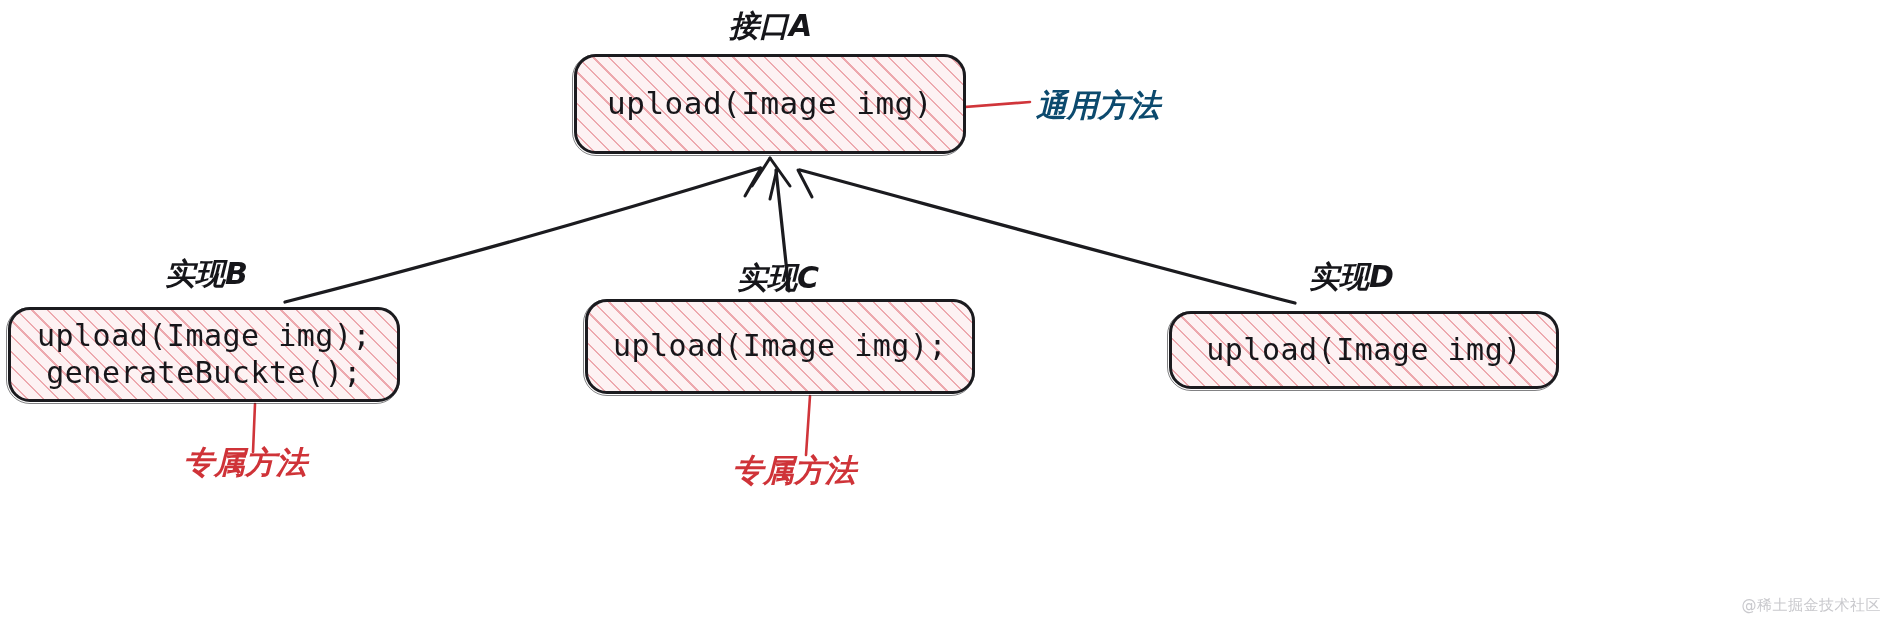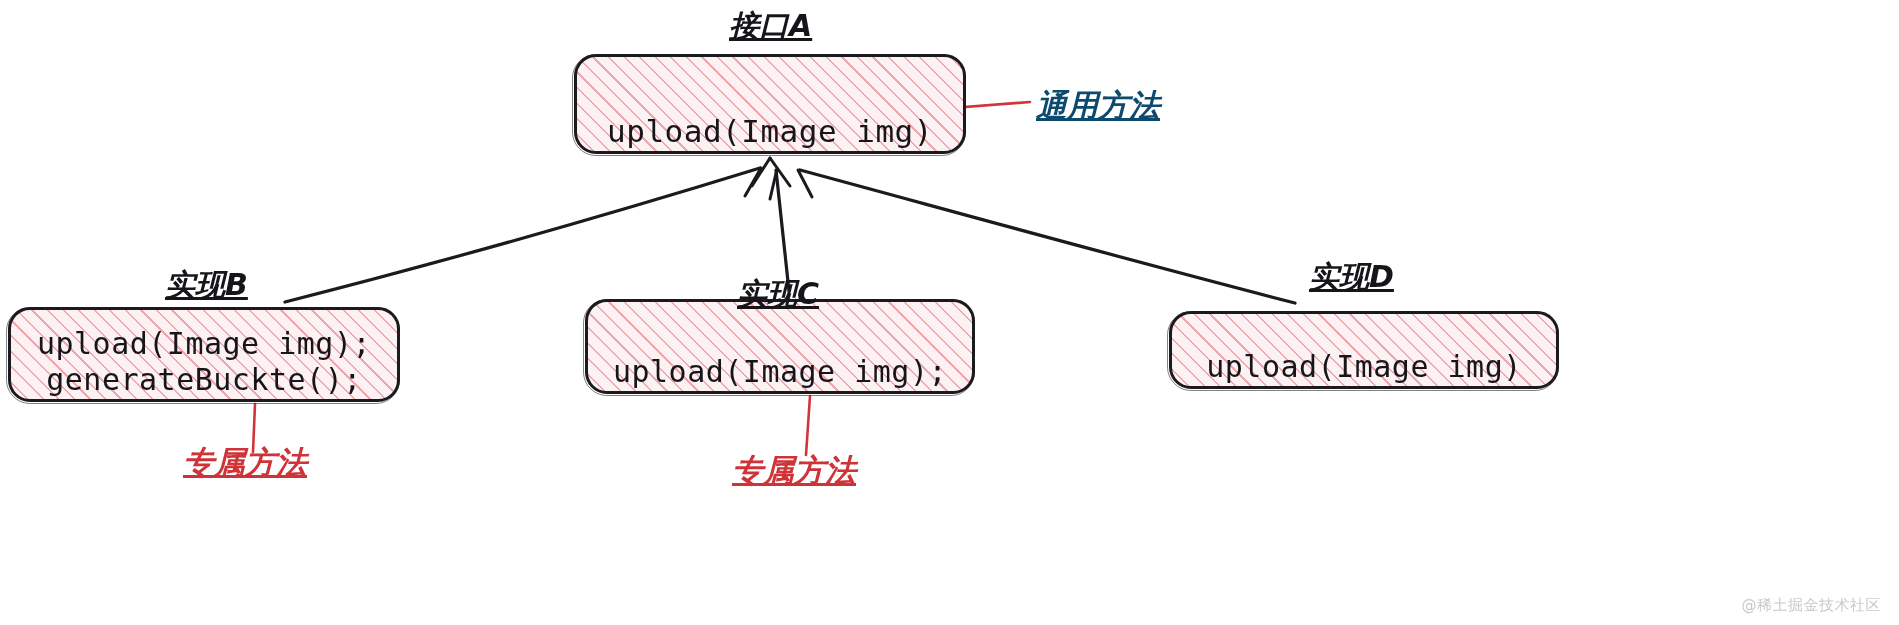--- a/index.html
+++ b/index.html
@@ -21,21 +21,21 @@
     background-color:#fdf2f3;
     background-image:repeating-linear-gradient(
         45deg,
         rgba(224,108,117,0.55) 0px,
         rgba(224,108,117,0.55) 1.6px,
         rgba(253,242,243,0) 1.6px,
         rgba(253,242,243,0) 11px);
     display:flex;
     flex-direction:column;
     align-items:center;
-    justify-content:flex-end;
+    justify-content:center;
     color:#16161a;
     font-family:"DejaVu Sans Mono","Liberation Mono",monospace;
     letter-spacing:0.5px;
     z-index:3;
   }
   .node .line{white-space:pre;line-height:1.22;}
 
   
   .node::after{
     content:"";
@@ -51,29 +51,28 @@
   #node-c{left:585px;top:299px;width:390px;height:95px;font-size:30px;}
   #node-d{left:1169px;top:311px;width:390px;height:78px;font-size:30px;}
 
   
   .hand{
     position:absolute;
     font-family:"DejaVu Sans","Liberation Sans",sans-serif;
     color:#16161a;
     white-space:nowrap;
     z-index:4;
-    text-decoration:underline;
   }
   .hand.title{font-size:30px;font-style:italic;font-weight:600;}
   .hand.red{color:#0c4a6e;font-size:31px;font-style:italic;font-weight:600;}
   .hand.redlbl{color:#cf3338;font-size:31px;font-style:italic;font-weight:600;margin-left:20px;}
 
   #lbl-a{left:729px;top:6px;}
-  #lbl-b{left:165px;top:265px;}
-  #lbl-c{left:737px;top:274px;}
+  #lbl-b{left:165px;top:254px;}
+  #lbl-c{left:737px;top:258px;}
   #lbl-d{left:1309px;top:257px;}
 
   #ann-a{left:1036px;top:85px;}
   #ann-b{left:163px;top:442px;}
   #ann-c{left:712px;top:450px;}
 
   #watermark{
     position:absolute;right:18px;bottom:10px;
     font-size:15px;color:#c9c9cd;
     font-family:"DejaVu Sans","Liberation Sans",sans-serif;

